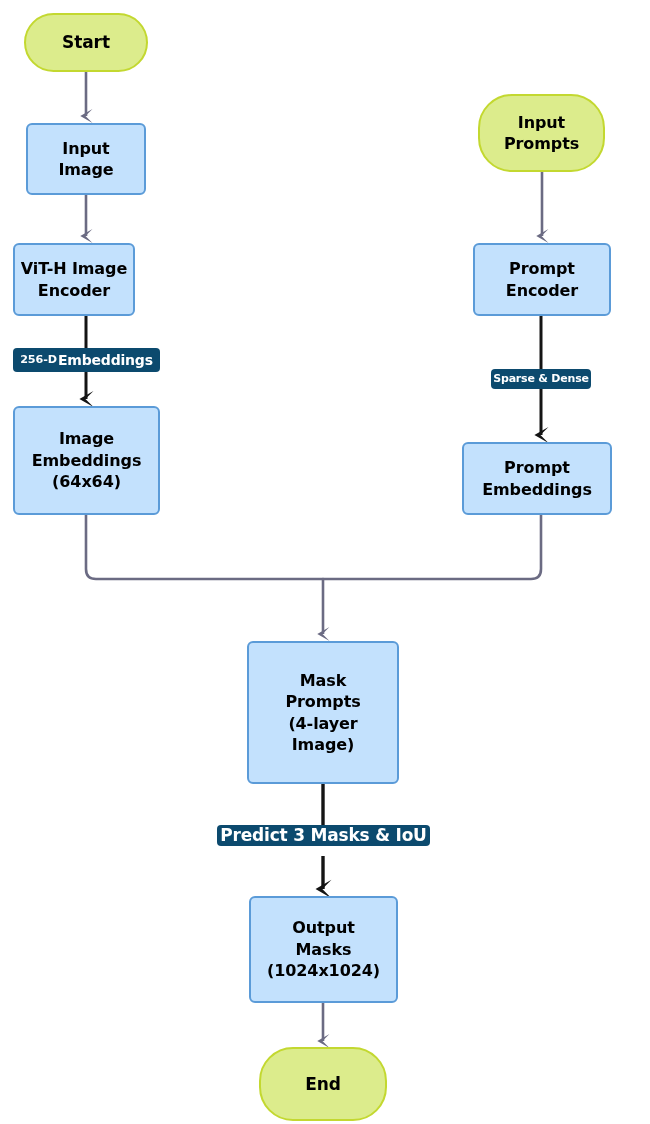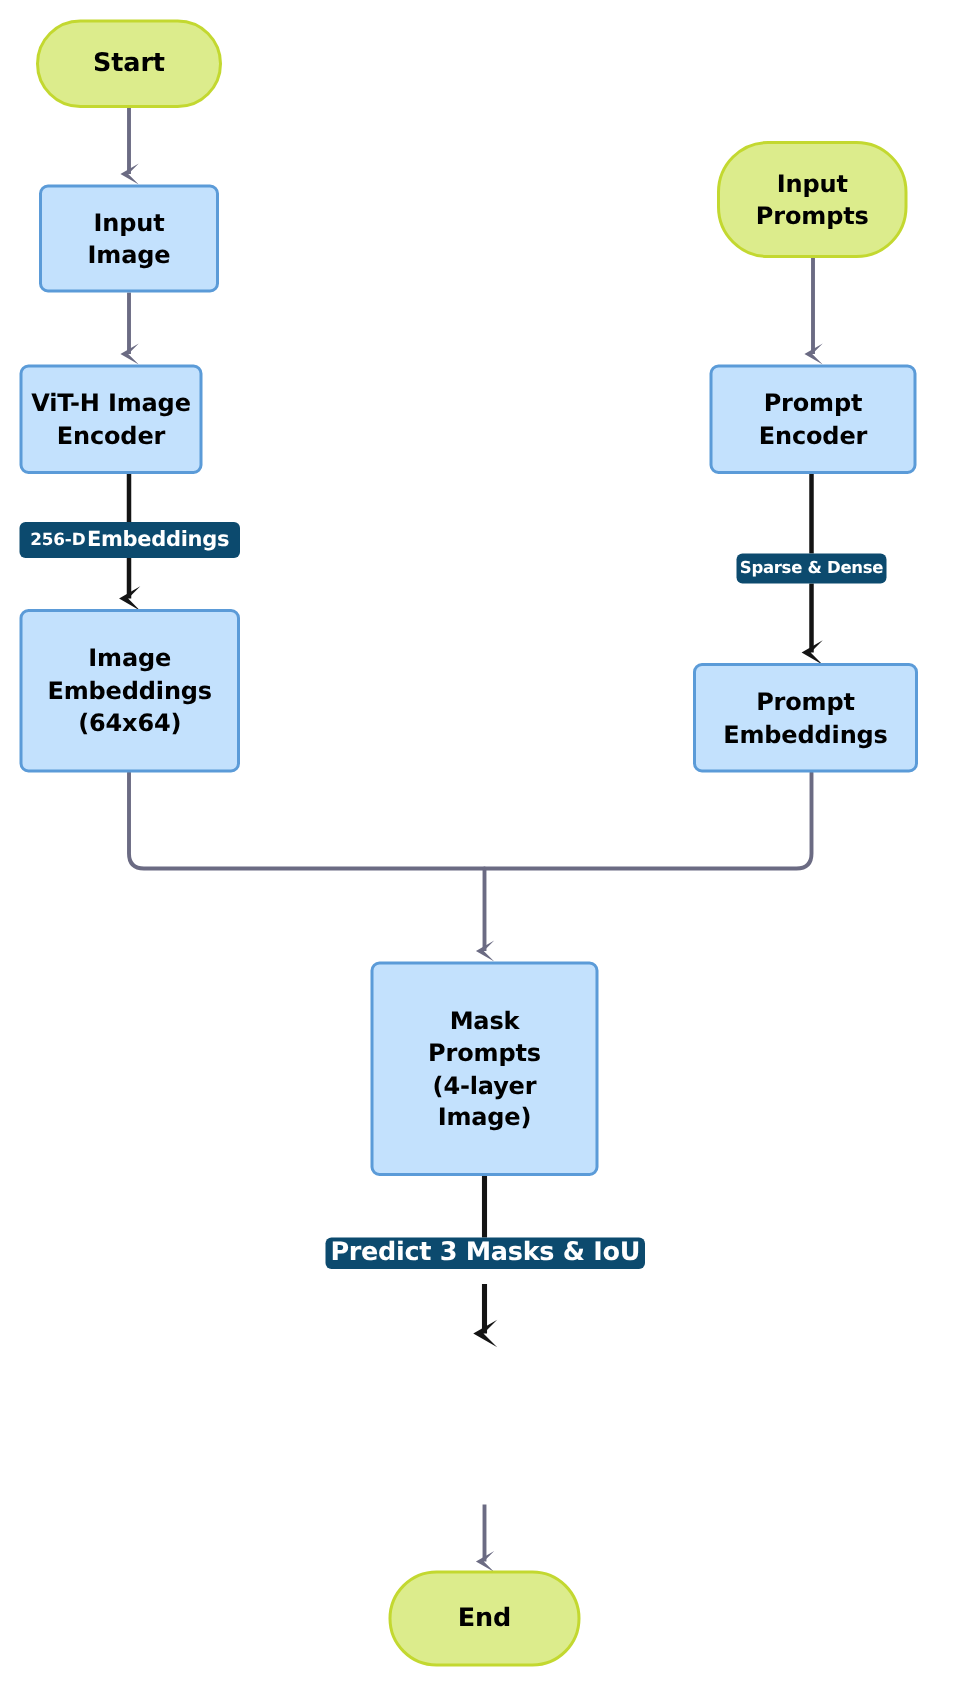--- a/index.html
+++ b/index.html
@@ -165,22 +165,27 @@
     <span class="line">Embeddings</span>
   </div>
 
   <div class="node node-process" style="left:247px; top:641px; width:152px; height:143px; font-size:16px;">
     <span class="line">Mask</span>
     <span class="line">Prompts</span>
     <span class="line">(4-layer</span>
     <span class="line">Image)</span>
   </div>
 
-
-  <div class="node node-terminal" style="left:259px; top:1047px; width:128px; height:64px; font-size:17px;">
+  <div class="node node-process" style="left:249px; top:896px; width:149px; height:107px; font-size:16px;">
+    <span class="line">Output</span>
+    <span class="line">Masks</span>
+    <span class="line">(1024x1024)</span>
+  </div>
+
+  <div class="node node-terminal" style="left:259px; top:1047px; width:128px; height:74px; font-size:17px;">
     <span class="line">End</span>
   </div>
 
   <div class="edge-label" style="left:13px; top:348px; width:147px; height:24px; font-size:14px;">
     <span class="small">256-D</span>
     <span>Embeddings</span>
   </div>
 
   <div class="edge-label" style="left:491px; top:369px; width:100px; height:20px; font-size:11px;justify-content:center;">
     <span>Sparse &amp; Dense</span>

